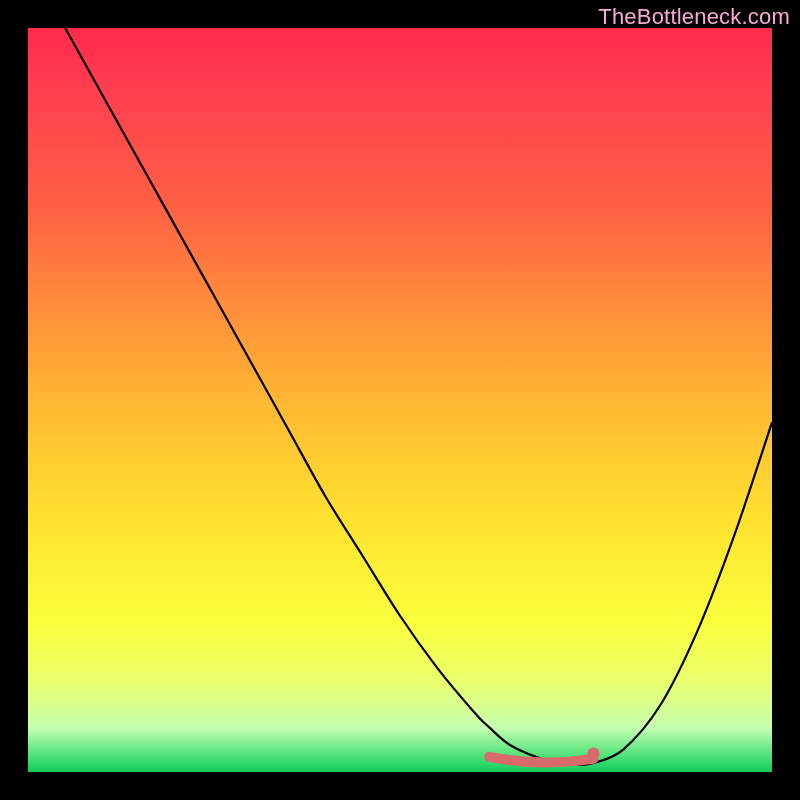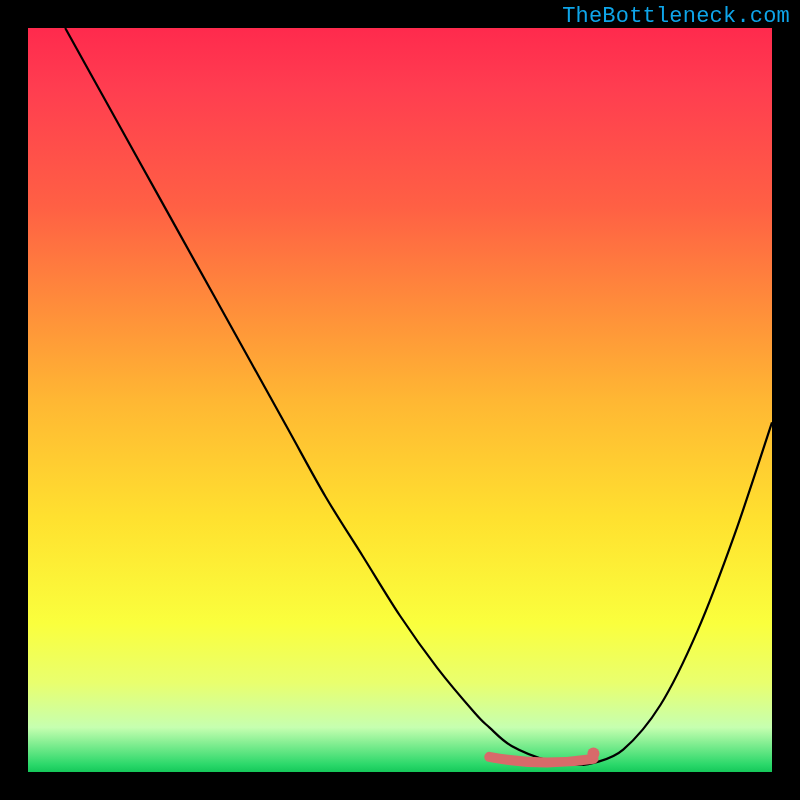--- a/index.html
+++ b/index.html
@@ -7,24 +7,24 @@
   .frame {
     position: relative;
     width: 800px;
     height: 800px;
     background: #000;
   }
   .watermark {
     position: absolute;
     top: 4px;
     right: 10px;
-    font-family: Liberation Mono, monospace;
+    font-family: Liberation Sans, sans-serif;
     font-size: 22px;
     font-weight: 400;
-    color: #0ea5e9;
+    color: #f9a8d4;
     letter-spacing: 0.2px;
   }
   .plot {
     position: absolute;
     left: 28px;
     top: 28px;
     width: 744px;
     height: 744px;
     
     background: linear-gradient(to bottom,

